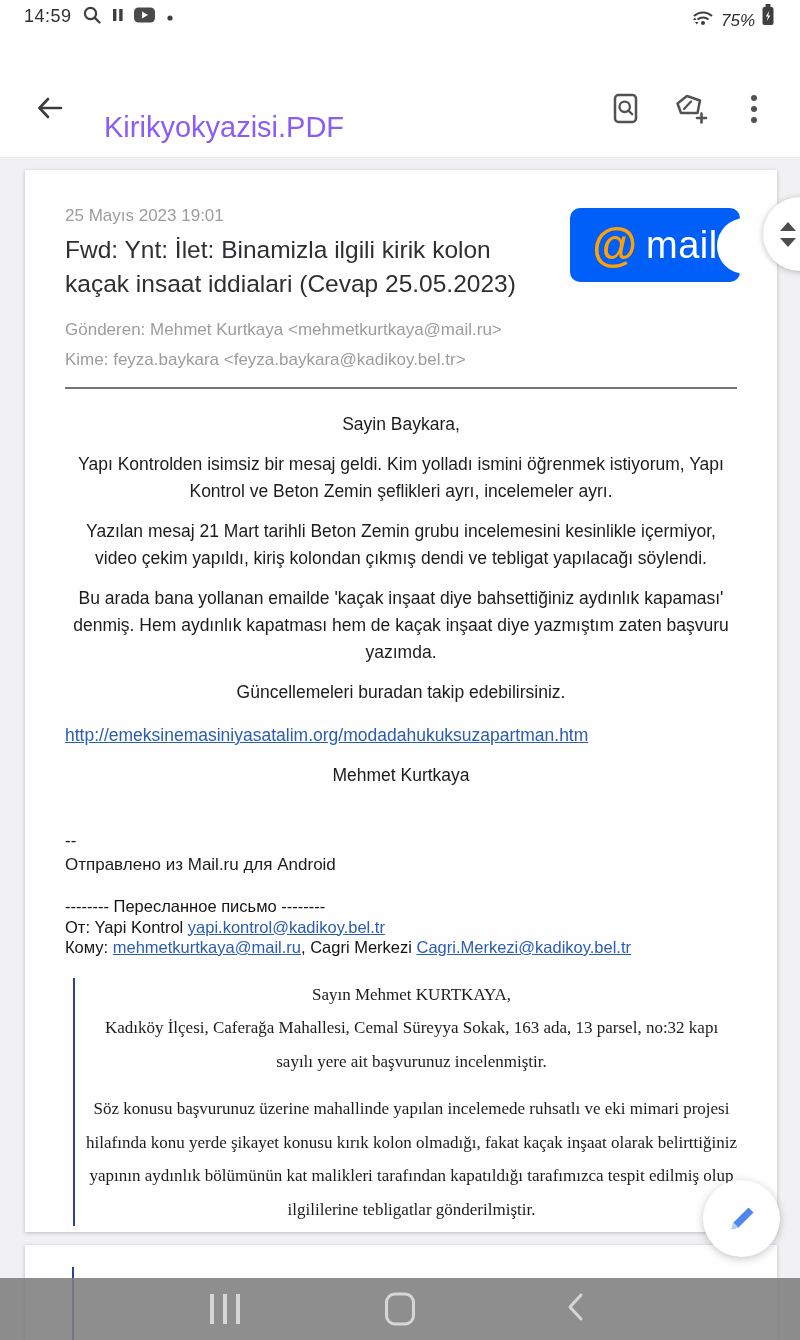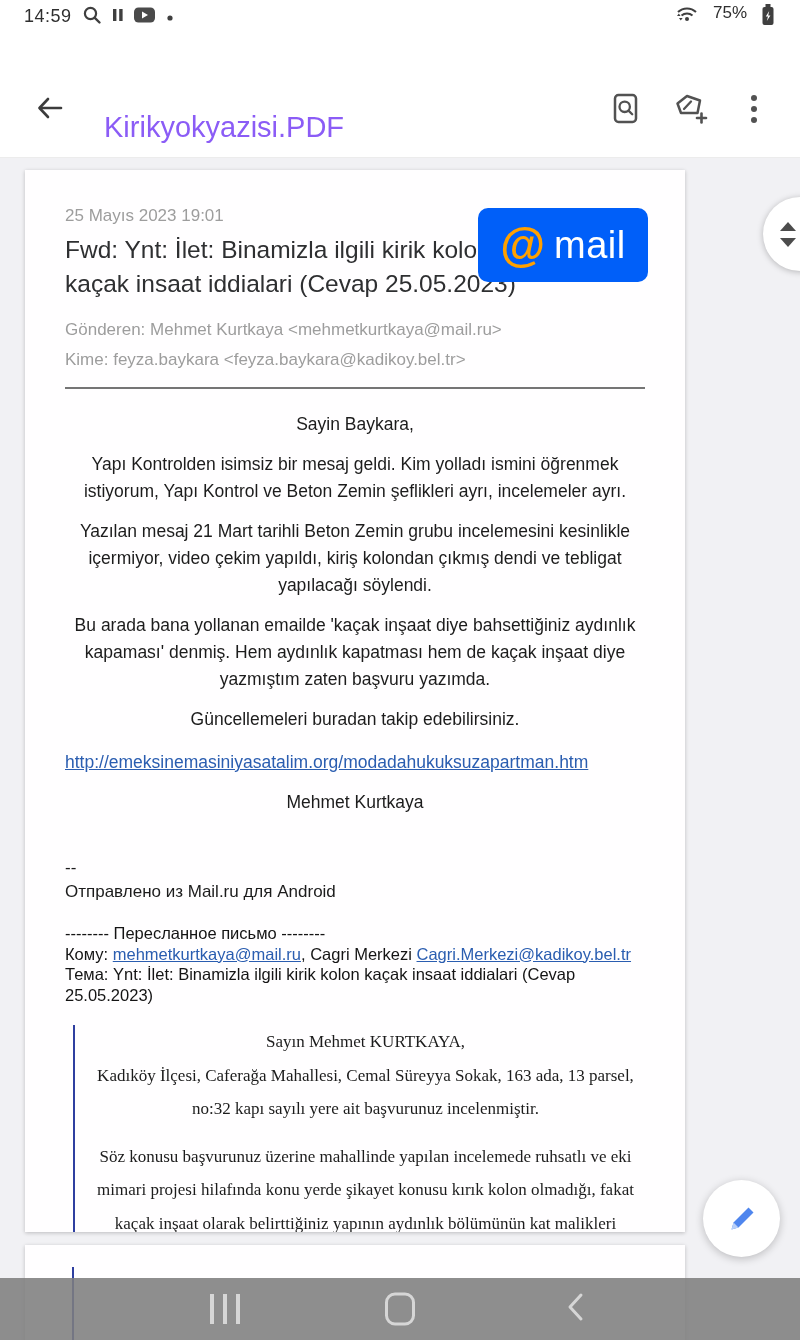--- a/index.html
+++ b/index.html
@@ -5,31 +5,31 @@
   html,body{margin:0;padding:0;}
   body{
     width:800px;height:1340px;position:relative;overflow:hidden;
     background:#f1f1f4;font-family:"Liberation Sans",sans-serif;
     -webkit-font-smoothing:antialiased;
   }
   
   .statusbar{height:33px;background:#fff;display:flex;align-items:center;padding:4px 24px;box-sizing:border-box;}
   .sb-left{display:flex;align-items:center;gap:10px;}
   .sb-time{font-size:18px;color:#2f2f2f;letter-spacing:.5px;}
-  .sb-right{margin-left:auto;display:flex;align-items:flex-start;gap:13px;}
+  .sb-right{margin-left:auto;display:flex;align-items:flex-end;gap:5px;font-style:italic;}
   .sb-batt-txt{font-size:17px;color:#2f2f2f;}
   
   .appbar{height:124px;background:#fff;position:relative;border-bottom:1px solid #ececec;}
   .back-btn{position:absolute;left:32px;top:58px;width:36px;height:34px;cursor:pointer;}
   .app-title{position:absolute;left:104px;top:78px;font-size:29px;color:#8b5cf6;}
   .appbar-actions{position:absolute;right:26px;top:56px;display:flex;align-items:center;gap:24px;}
   .appbar-actions > span{display:inline-flex;width:40px;height:40px;align-items:center;justify-content:center;cursor:pointer;}
   
   .content{position:absolute;top:158px;left:0;right:0;bottom:0;background:#f1f1f4;}
-  .page{position:absolute;left:25px;width:660px;background:#fffeff;box-shadow:0 1px 4px rgba(0,0,0,.22);box-sizing:border-box;}
+  .page{position:absolute;left:25px;width:752px;background:#fffeff;box-shadow:0 1px 4px rgba(0,0,0,.22);box-sizing:border-box;}
   .page1{top:12px;height:1062px;padding:36px 40px;overflow:hidden;}
   .page2{top:1087px;height:300px;}
   .page2-quote-line{position:absolute;left:47px;top:22px;width:2px;height:260px;background:#2f3fa0;}
   
   .mail-date{font-size:17px;color:#9d9d9d;}
   .mail-subject{margin-top:7px;font-size:24.5px;line-height:34px;color:#2e2f31;max-width:478px;}
   .mail-fromto{margin-top:14px;font-size:17px;line-height:30px;color:#9d9d9d;}
   .sep{border:none;border-top:2px solid #757575;margin:12px 0 0 0;}
   .mail-logo{position:absolute;right:37px;top:38px;width:170px;height:74px;border-radius:10px;
     display:flex;align-items:center;justify-content:center;gap:9px;}
@@ -181,22 +181,22 @@
       </div>
       <p>Mehmet Kurtkaya</p>
 
       <div class="sig-block">
         <div>--</div>
         <div>Отправлено из Mail.ru для Android</div>
       </div>
 
       <div class="fwd-block">
         <div>-------- Пересланное письмо --------</div>
+        <div><span>От: Yapi Kontrol </span><a href="#" style="color:#2a5db0;">yapi.kontrol@kadikoy.bel.tr</a></div>
         <div><span>Кому: </span><a href="#" style="color:#2a5db0;">mehmetkurtkaya@mail.ru</a><span>, Cagri Merkezi </span><a href="#" style="color:#2a5db0;">Cagri.Merkezi@kadikoy.bel.tr</a></div>
-        <div>Тема: Ynt: İlet: Binamizla ilgili kirik kolon kaçak insaat iddialari (Cevap 25.05.2023)</div>
       </div>
 
       <div class="quote" style="color:#262c83;">
         <p class="pre">Sayın Mehmet KURTKAYA,
 Kadıköy İlçesi, Caferağa Mahallesi, Cemal Süreyya Sokak, 163 ada, 13 parsel, no:32 kapı sayılı yere ait başvurunuz incelenmiştir.</p>
         <p>Söz konusu başvurunuz üzerine mahallinde yapılan incelemede ruhsatlı ve eki mimari projesi hilafında konu yerde şikayet konusu kırık kolon olmadığı, fakat kaçak inşaat olarak belirttiğiniz yapının aydınlık bölümünün kat malikleri tarafından kapatıldığı tarafımızca tespit edilmiş olup ilgililerine tebligatlar gönderilmiştir.</p>
 
       </div>
     </div>
   </div>

